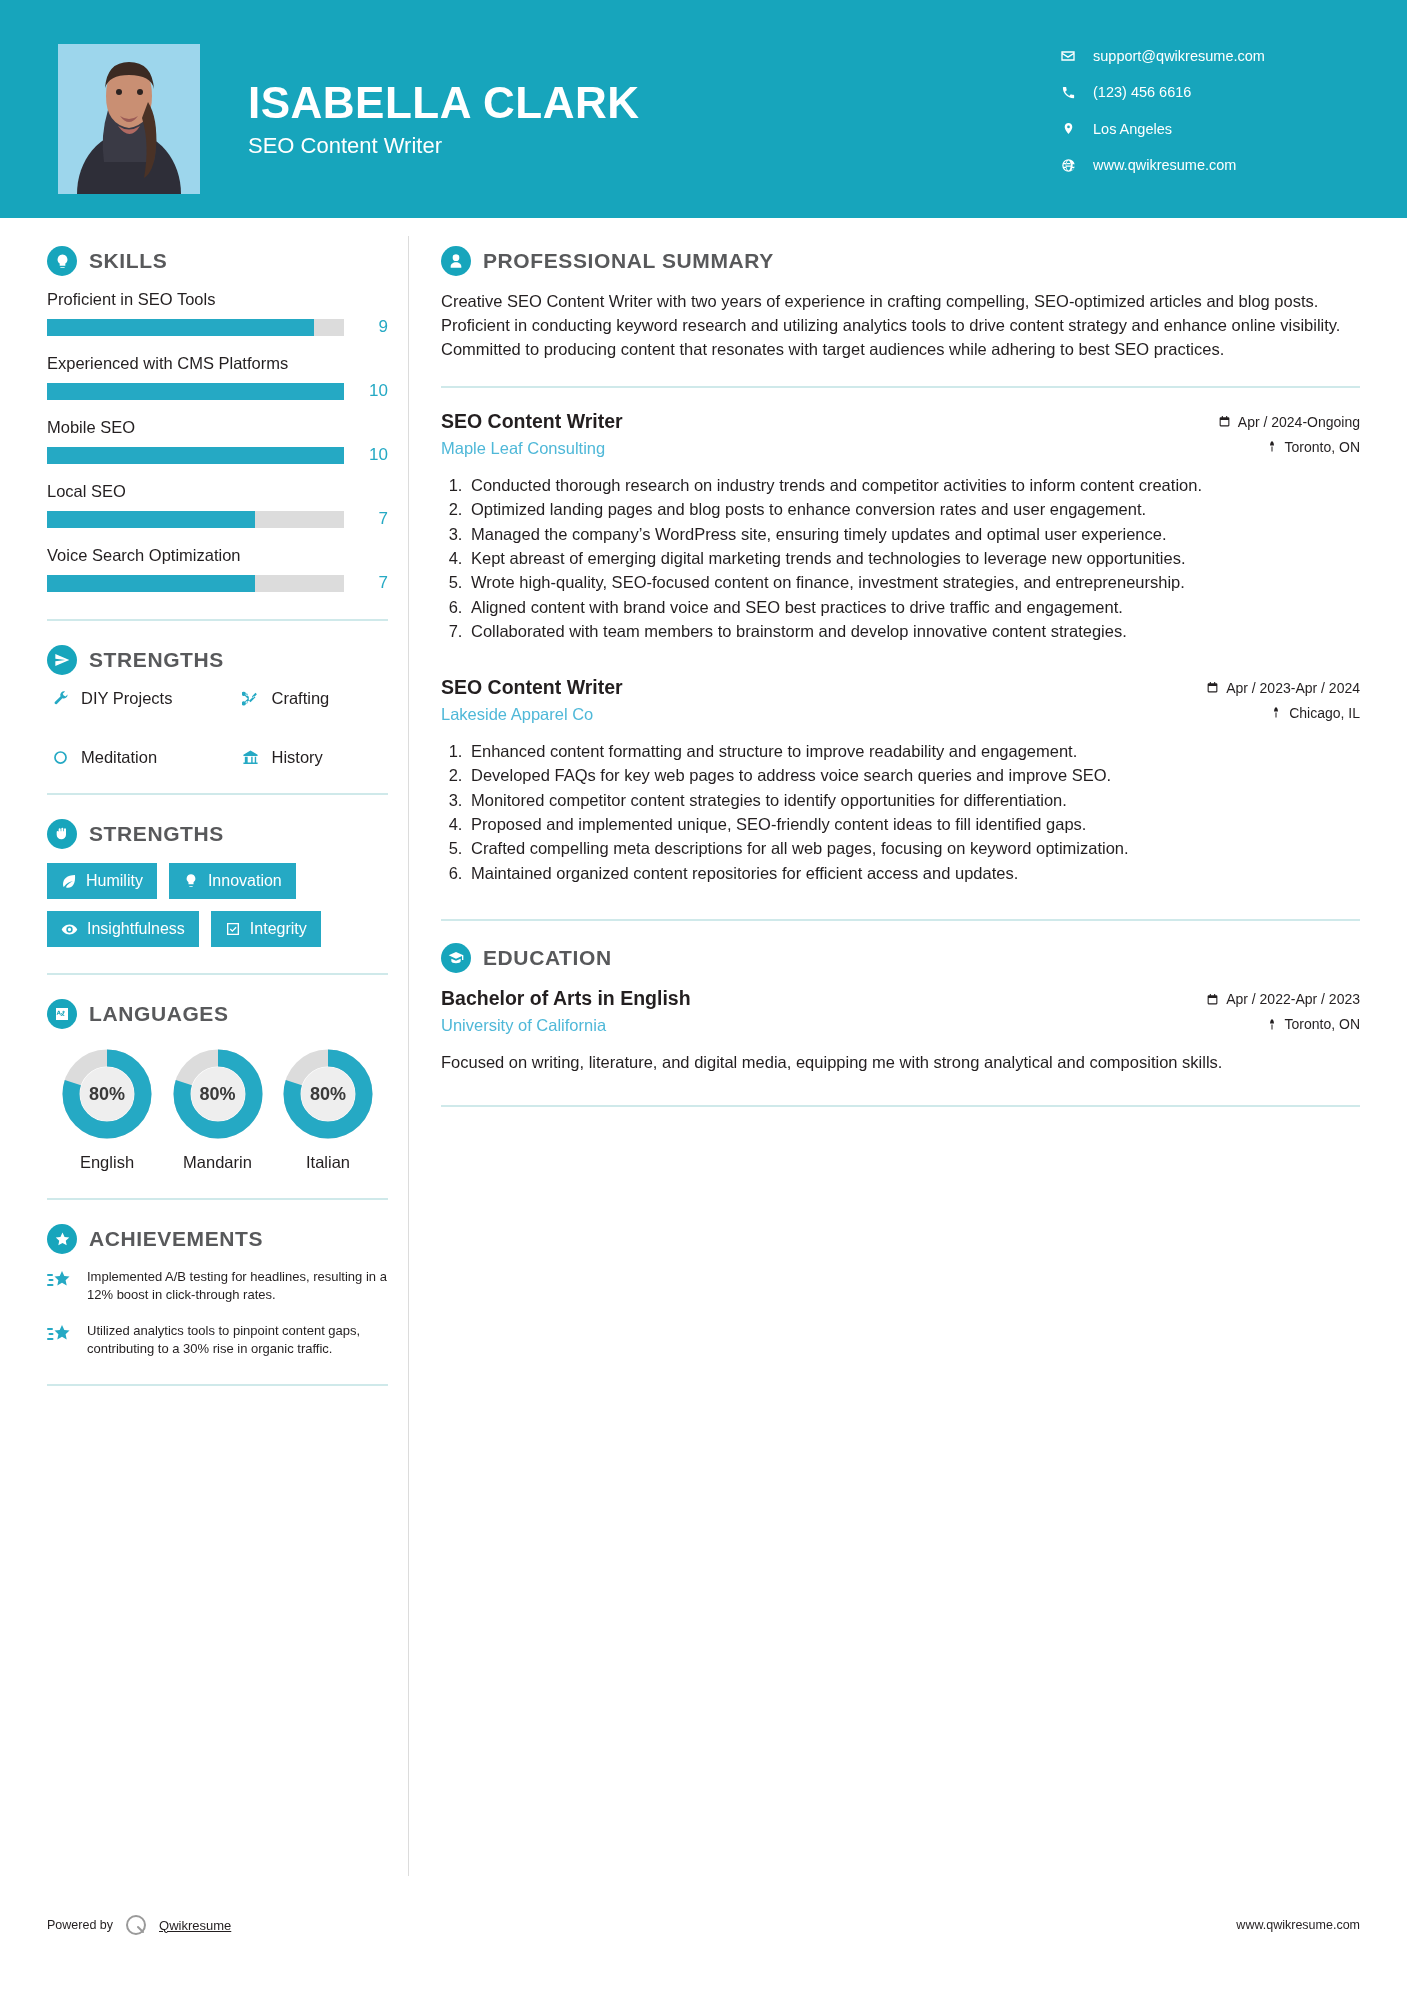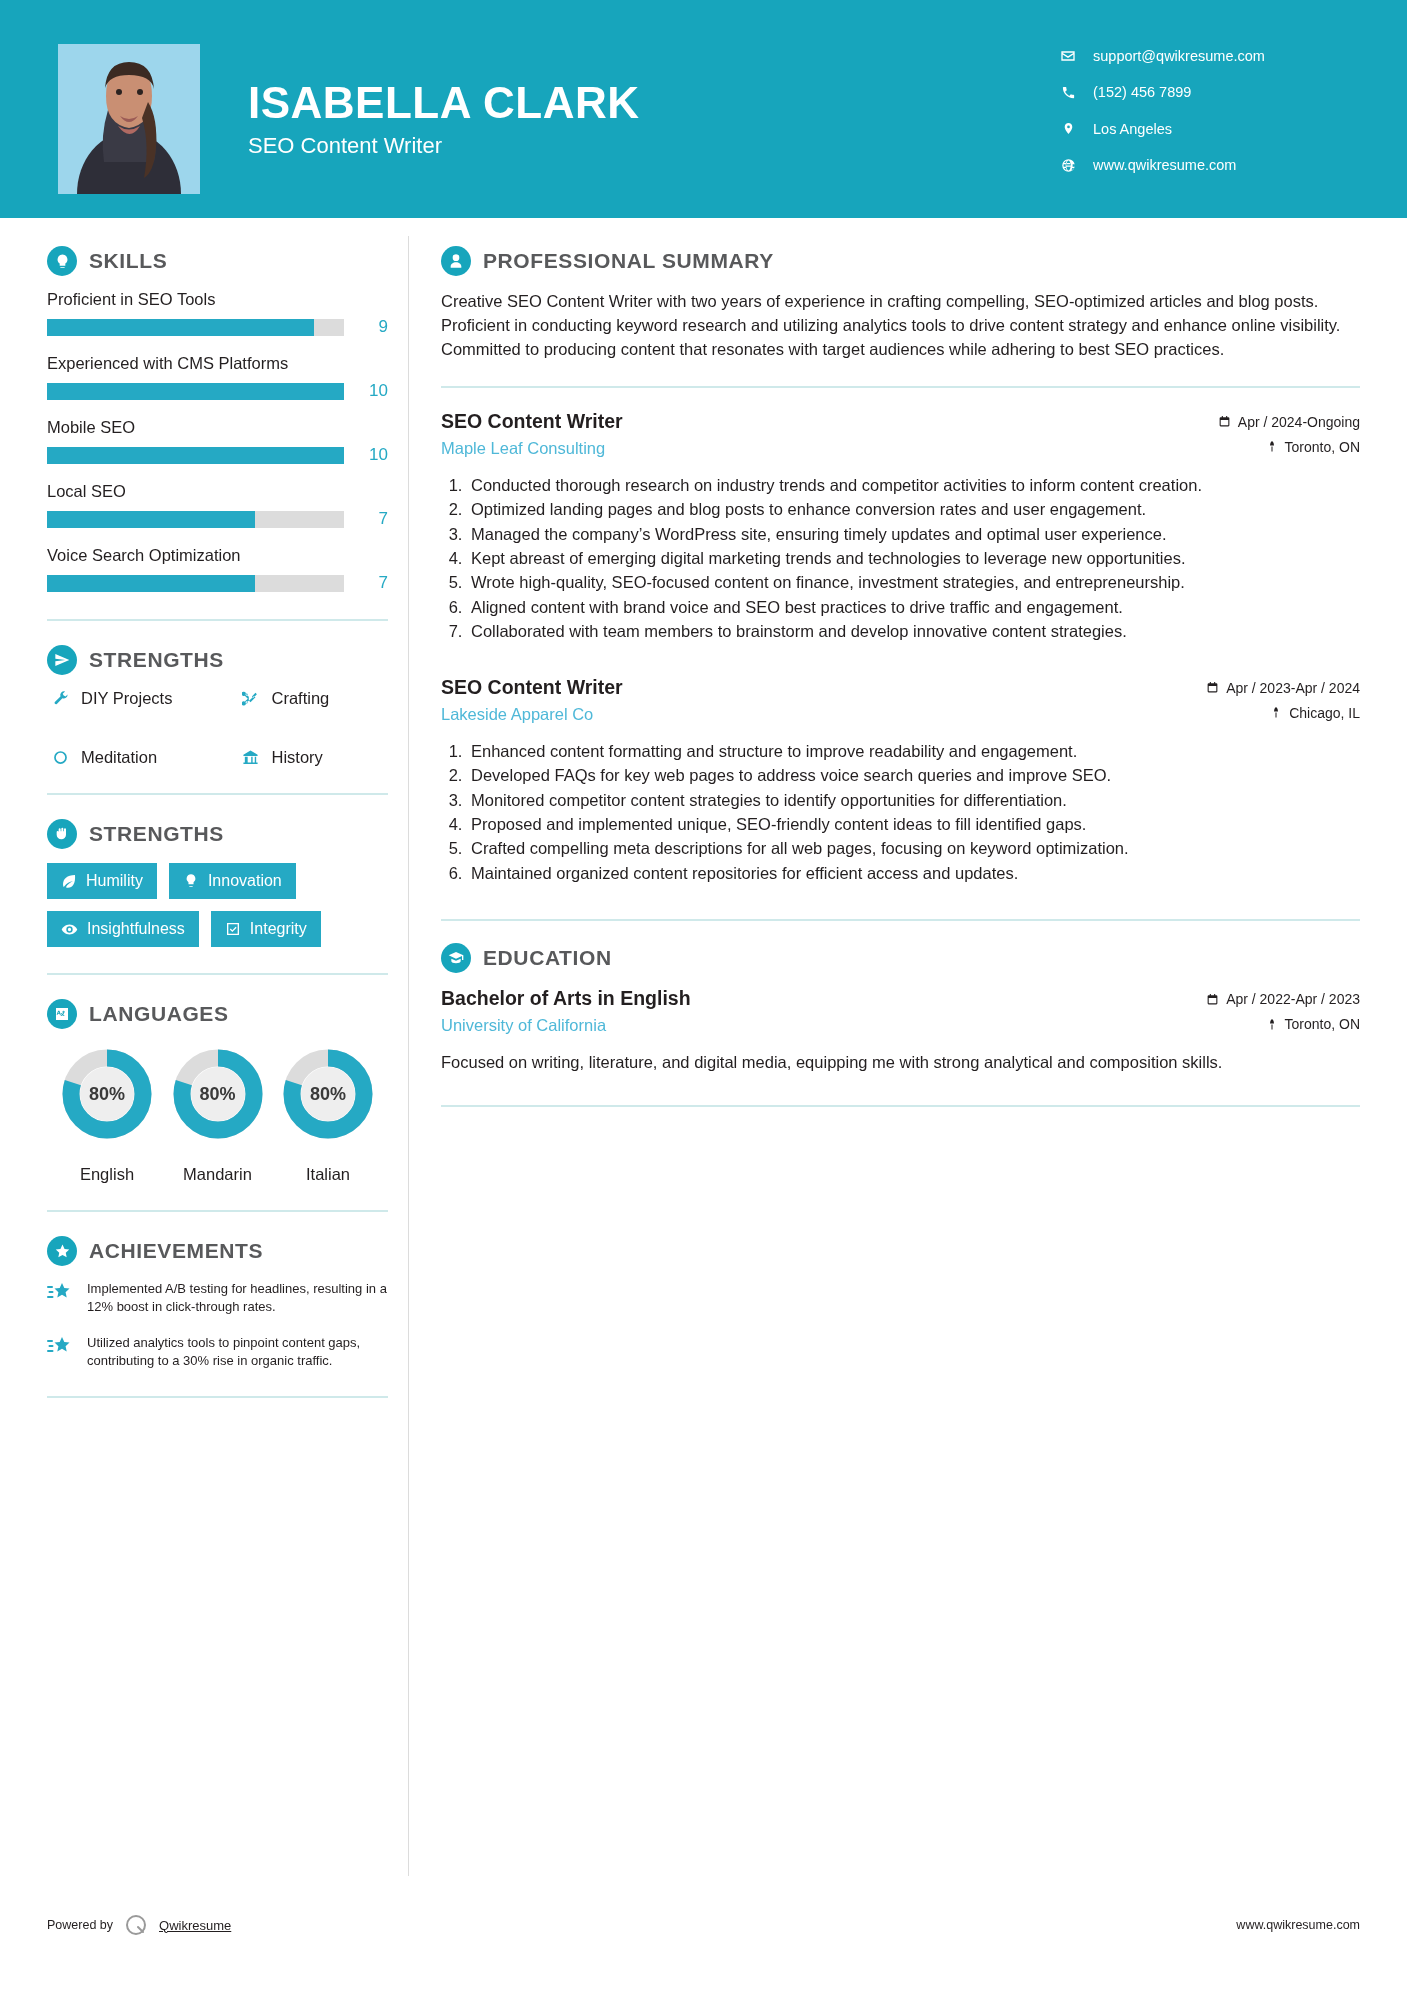--- a/index.html
+++ b/index.html
@@ -190,21 +190,21 @@
   
   .lang-grid { display: flex; justify-content: space-between; padding: 4px 8px 0 8px; }
   .lang-item { text-align: center; width: 104px; }
   .donut { position: relative; width: 94px; height: 94px; margin: 0 auto; }
   .donut svg { display:block; }
   .donut .pct {
     position: absolute; top:0; left:0; right:0; bottom:0;
     display:flex; align-items:center; justify-content:center;
     font-size: 18px; font-weight: bold; color: #3a3a3a;
   }
-  .lang-name { margin-top: 24px; font-size: 16.5px; color: #231f20; text-align: center; }
+  .lang-name { margin-top: 12px; font-size: 16.5px; color: #231f20; text-align: center; }
 
   
   .ach-item { display: flex; margin-bottom: 18px; }
   .ach-ico { width: 30px; flex: 0 0 30px; margin-right: 10px; padding-top: 2px; }
   .ach-ico svg { fill: #25A9C4; }
   .ach-text { font-size: 13px; color: #231f20; line-height: 1.38; }
 
   
   .summary {
     font-size: 16.5px;
@@ -284,21 +284,21 @@
               </svg>
           </span>
           <span>support@qwikresume.com</span>
         </div>
         <div class="contact-row">
           <span class="ci">
             <svg width="15" height="15" viewBox="0 0 24 24">
                 <path d="M6.6 10.8c1.4 2.8 3.8 5.1 6.6 6.6l2.2-2.2c.3-.3.7-.4 1-.2 1.2.4 2.4.6 3.6.6.6 0 1 .4 1 1V20c0 .6-.4 1-1 1C10.6 21 3 13.4 3 4c0-.6.4-1 1-1h3.5c.6 0 1 .4 1 1 0 1.3.2 2.5.6 3.6.1.3 0 .7-.2 1l-2.3 2.2z"></path>
               </svg>
           </span>
-          <span>(152) 456 7899</span>
+          <span>(123) 456 6616</span>
         </div>
         <div class="contact-row">
           <span class="ci">
             <svg width="13" height="17" viewBox="0 0 24 24">
                 <path d="M12 2C8.1 2 5 5.1 5 9c0 5.2 7 13 7 13s7-7.8 7-13c0-3.9-3.1-7-7-7zm0 9.5A2.5 2.5 0 1 1 12 6.5a2.5 2.5 0 0 1 0 5z"></path>
               </svg>
           </span>
           <span>Los Angeles</span>
         </div>
         <div class="contact-row">

